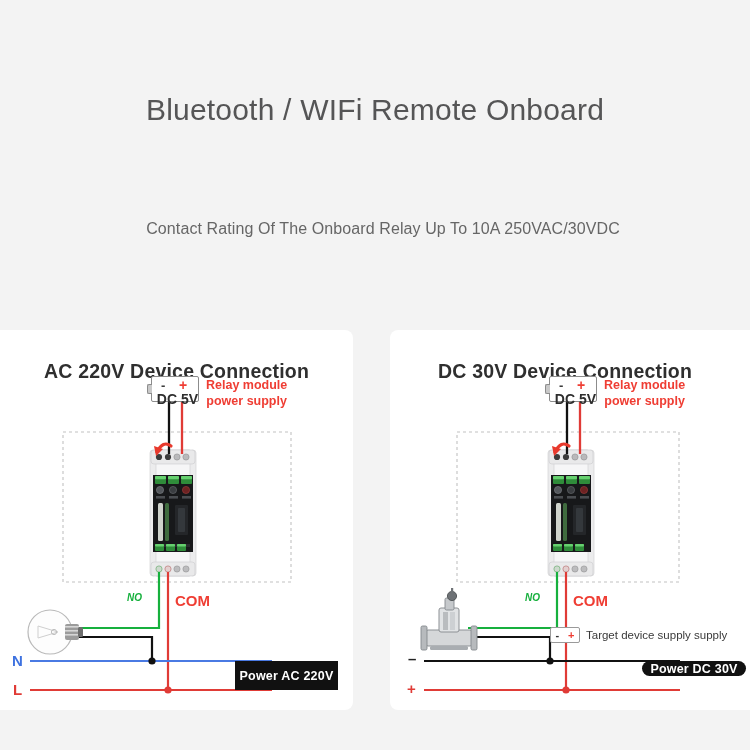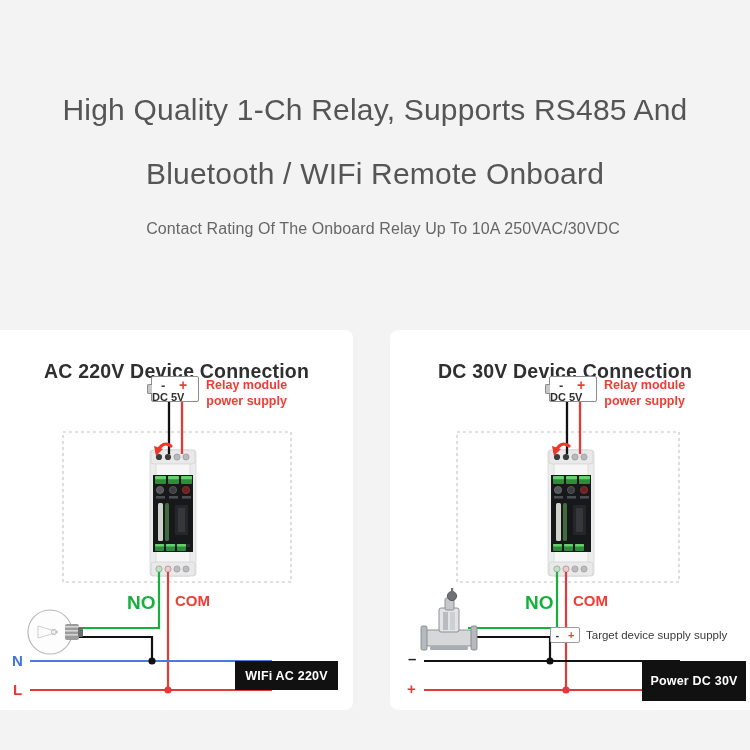--- a/index.html
+++ b/index.html
@@ -43,21 +43,21 @@
   .card.right .card-title { padding-right: 18px; }
 
   .diagram { position: absolute; inset: 0; }
 
   
   .lbl { position: absolute; white-space: nowrap; text-align: center; }
 
   .relay-note {
     font-size: 12.5px; font-weight: 700; line-height: 16px; color: #ef3d33;
   }
-  .no-lbl  { font-size: 19px; font-weight: 700; color: #16b03d; }
+  .no-lbl  { font-size: 10px; font-weight: 700; color: #16b03d; font-style: italic; }
   .com-lbl { font-size: 15px; font-weight: 700; color: #ef3d33; }
   .nl-lbl  { font-size: 15px; font-weight: 700; }
   .tgt-note { font-size: 11.5px; color: #3a3a3a; }
 
   .powerbox {
     position: absolute; background: #111; color: #fff;
     font-size: 12.5px; font-weight: 700;
     display: flex; align-items: center; justify-content: center;
     letter-spacing: .2px;
   }
@@ -71,40 +71,39 @@
     background: #c9c9c9; border: 1.2px solid #8c8c8c; border-right: none;
     border-radius: 2px 0 0 2px;
   }
   .battery .minus {
     position: absolute; color: #3b3b3b; font-weight: 700; font-size: 13px;
   }
   .battery .plus {
     position: absolute; color: #ef3d33; font-weight: 700; font-size: 14px;
   }
   .battery .cap {
-    position: absolute; width: 100%; text-align: left;
-    font-size: 11px; font-weight: 700; color: #2e2e2e;
+    position: absolute; width: 100%; text-align: right;
+    font-size: 14px; font-weight: 700; color: #2e2e2e;
   }
 
   .smallbat {
     position: absolute; background: #fff; border: 1.3px solid #9a9a9a;
     border-radius: 2px; display: flex; align-items: center;
     justify-content: space-around; font-weight: 700; font-size: 11px;
   }
   .smallbat .m { color: #333; }
   .smallbat .p { color: #ef3d33; }
 </style>
 </head>
 <body>
 
 <div id="root">
 
   <div class="header">
     <div class="headline">
-      <div>High Quality 1-Ch Relay, Supports RS485 And</div>
       <div>Bluetooth / WIFi Remote Onboard</div>
     </div>
     <div class="subline one">Contact Rating Of The Onboard Relay Up To 10A 250VAC/30VDC</div>
   </div>
 
   <div class="card left">
     <div class="card-title">AC 220V Device Connection</div>
 
     <svg class="diagram" width="361" height="380" viewBox="0 0 361 380">
 
@@ -197,21 +196,21 @@
       <div>Relay module</div>
       <div>power supply</div>
     </div>
 
     <div class="lbl no-lbl" style="left:135px; top:262px;">NO</div>
     <div class="lbl com-lbl" style="left:183px; top:262px;">COM</div>
 
     <div class="lbl nl-lbl" style="left:20px; top:322px; color:#3e72e0;">N</div>
     <div class="lbl nl-lbl" style="left:21px; top:351px; color:#e03b36;">L</div>
 
-    <div class="powerbox" style="left:243px; top:331px; width:103px; height:29px;">WIFi AC 220V</div>
+    <div class="powerbox" style="left:243px; top:331px; width:103px; height:29px;">Power AC 220V</div>
   </div>
 
   <div class="card right">
     <div class="card-title">DC 30V Device Connection</div>
 
     <svg class="diagram" width="368" height="380" viewBox="0 0 368 380">
 
       <rect x="67" y="102" width="222" height="150" fill="none" stroke="#c2c2c2" stroke-width="1.1" stroke-dasharray="3,3"></rect>
 
       <g>
@@ -299,16 +298,16 @@
 
     <div class="smallbat" style="left:160px; top:297px; width:30px; height:16px;">
       <span class="m">-</span>
       <span class="p">+</span>
     </div>
     <div class="lbl tgt-note" style="left:196px; top:299px;">Target device supply supply</div>
 
     <div class="lbl nl-lbl" style="left:18px; top:320px; color:#222;">–</div>
     <div class="lbl nl-lbl" style="left:17px; top:350px; color:#e03b36;">+</div>
 
-    <div class="powerbox" style="left:252px; top:331px; width:104px; height:40px;">Power DC 30V</div>
+    <div class="powerbox" style="left:252px; top:331px; width:104px; height:15px;border-radius:14px;">Power DC 30V</div>
   </div>
 
 </div>
 
 </body></html>

